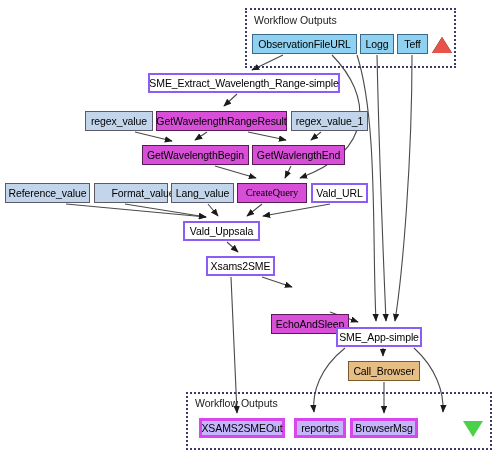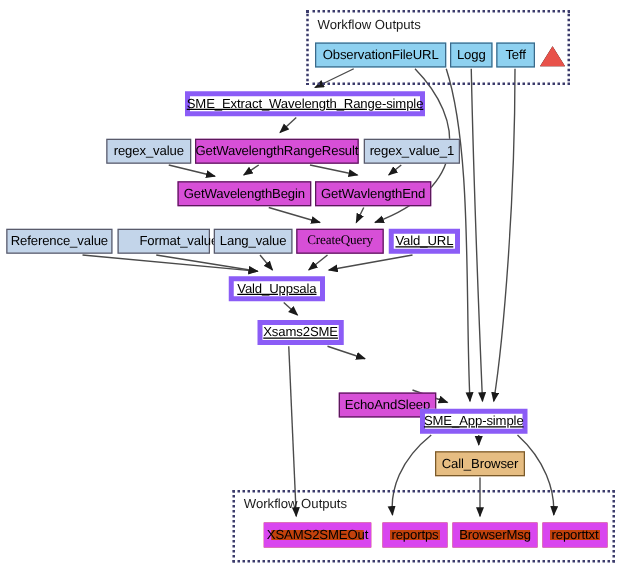--- a/index.html
+++ b/index.html
@@ -30,23 +30,23 @@
     display:flex;
     align-items:center;
     justify-content:center;
     font-size:10.5px;
     color:#000000;
     white-space:nowrap;
     line-height:1;
     letter-spacing:-0.1px;
   }
   .n-input{background:#8ed1f0;border:1px solid #3b6a8a;}
-  .n-output{background:#c2410c;border:6px solid #d946ef;margin-left:12px;}
+  .n-output{background:#c4b5fd;border:3px solid #d946ef;}
   .n-value{background:#c3d5ea;border:1px solid #5a5a6a;}
-  .n-plain{background:#ffffff;border:4px solid #8b5cf6;text-decoration:underline;}
+  .n-plain{background:#ffffff;border:2px solid #8b5cf6;}
   .n-magenta{background:#d74fd7;border:1px solid #5a1a5a;}
   .n-tan{background:#e6bd82;border:1px solid #7a5a2a;}
   .tri{position:absolute;width:0;height:0;}
   .tri-up{
     border-left:10px solid transparent;
     border-right:10px solid transparent;
     border-bottom:16px solid #e8524a;
     filter:drop-shadow(0 0 0 #000);
   }
   .tri-down{
@@ -150,15 +150,14 @@
 
   <div class="node n-plain" style="left:183px;top:221px;width:77px;height:20px;">Vald_Uppsala</div>
   <div class="node n-plain" style="left:206px;top:256px;width:69px;height:20px;">Xsams2SME</div>
   <div class="node n-magenta" style="left:271px;top:291px;width:78px;height:20px;margin-top:23px;">EchoAndSleep</div>
   <div class="node n-plain" style="left:336px;top:327px;width:86px;height:20px;">SME_App-simple</div>
   <div class="node n-tan" style="left:348px;top:361px;width:72px;height:20px;">Call_Browser</div>
 
   <div class="node n-output" style="left:199px;top:418px;width:86px;height:20px;">XSAMS2SMEOut</div>
   <div class="node n-output" style="left:294px;top:418px;width:52px;height:20px;">reportps</div>
   <div class="node n-output" style="left:350px;top:418px;width:68px;height:20px;">BrowserMsg</div>
-  <div class="node n-output" style="left:422px;top:418px;width:52px;height:20px;">reporttxt</div>
 
 </div>
 
 </body></html>

